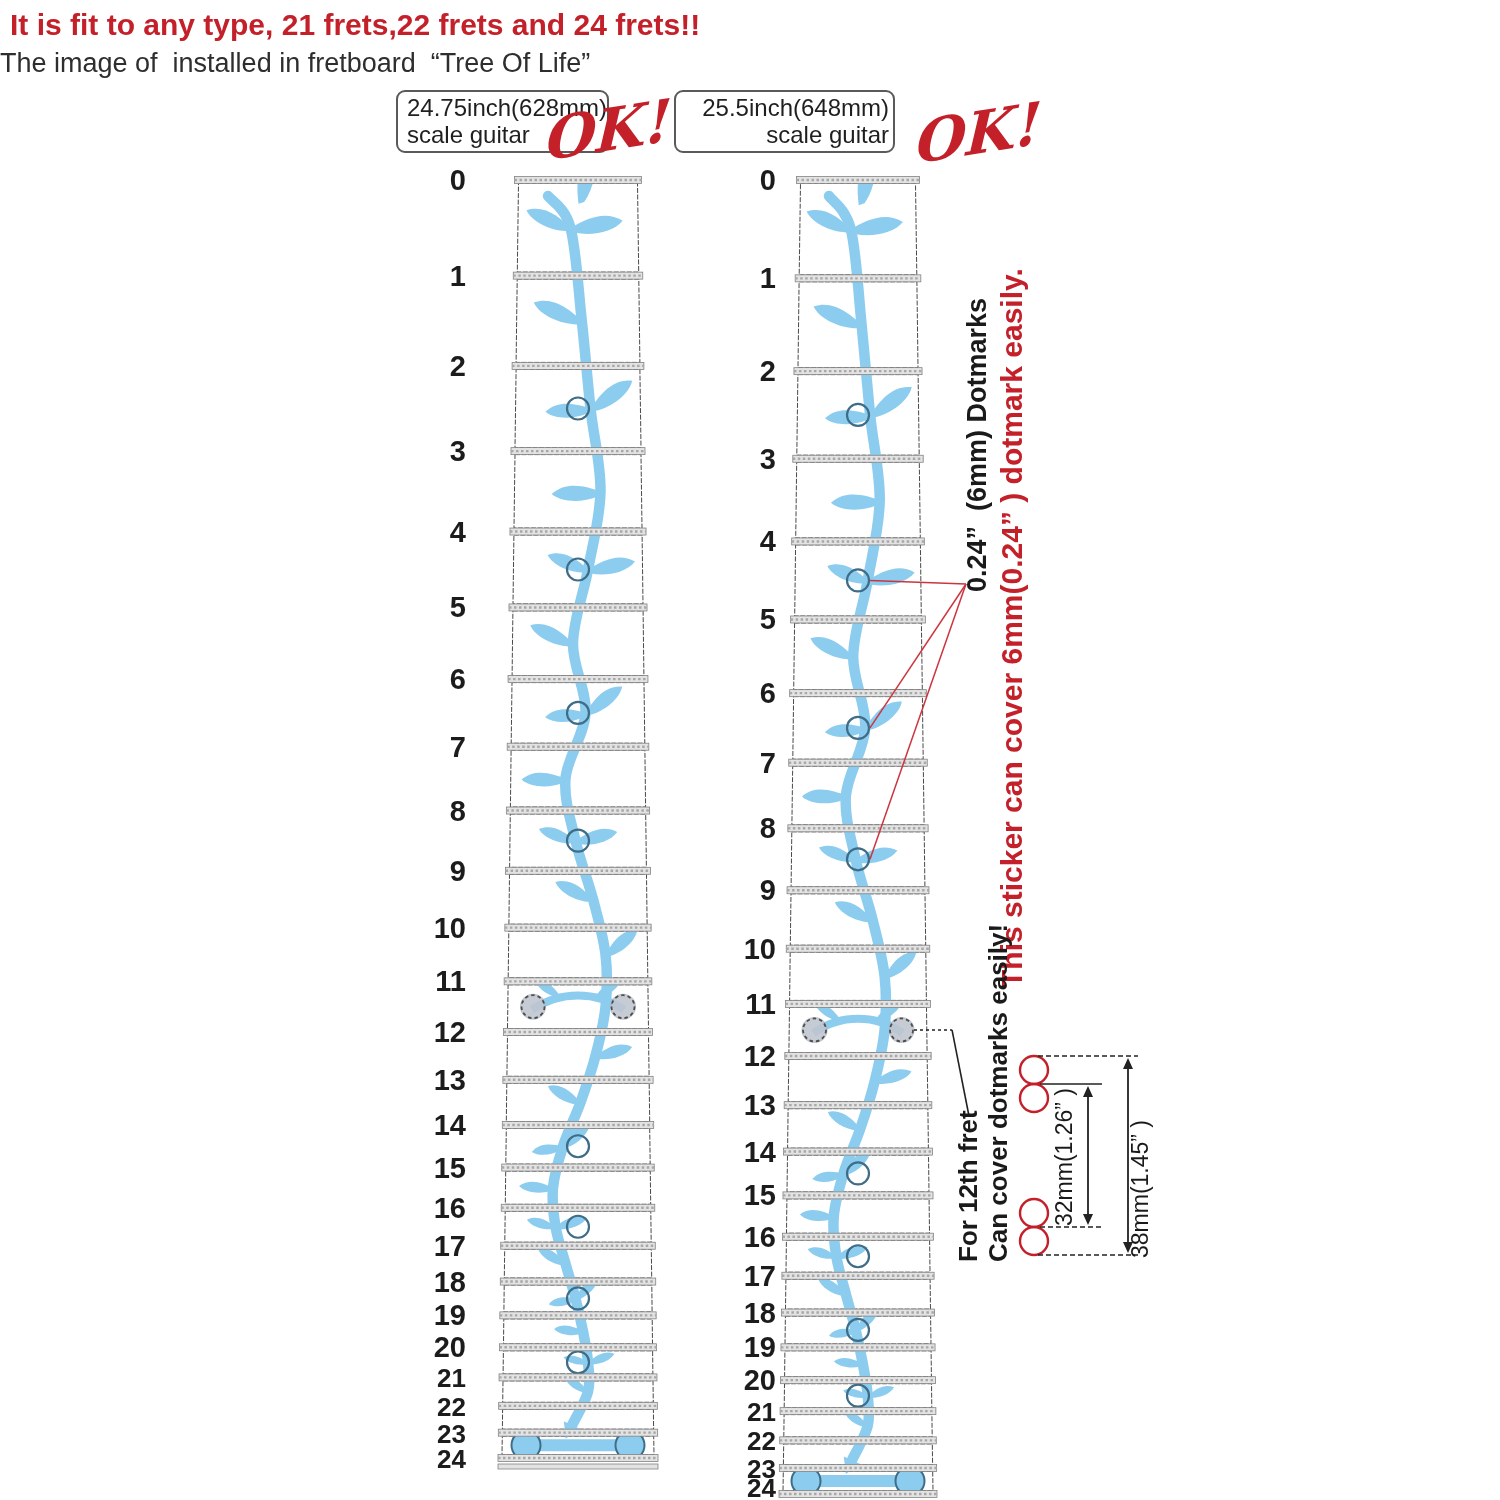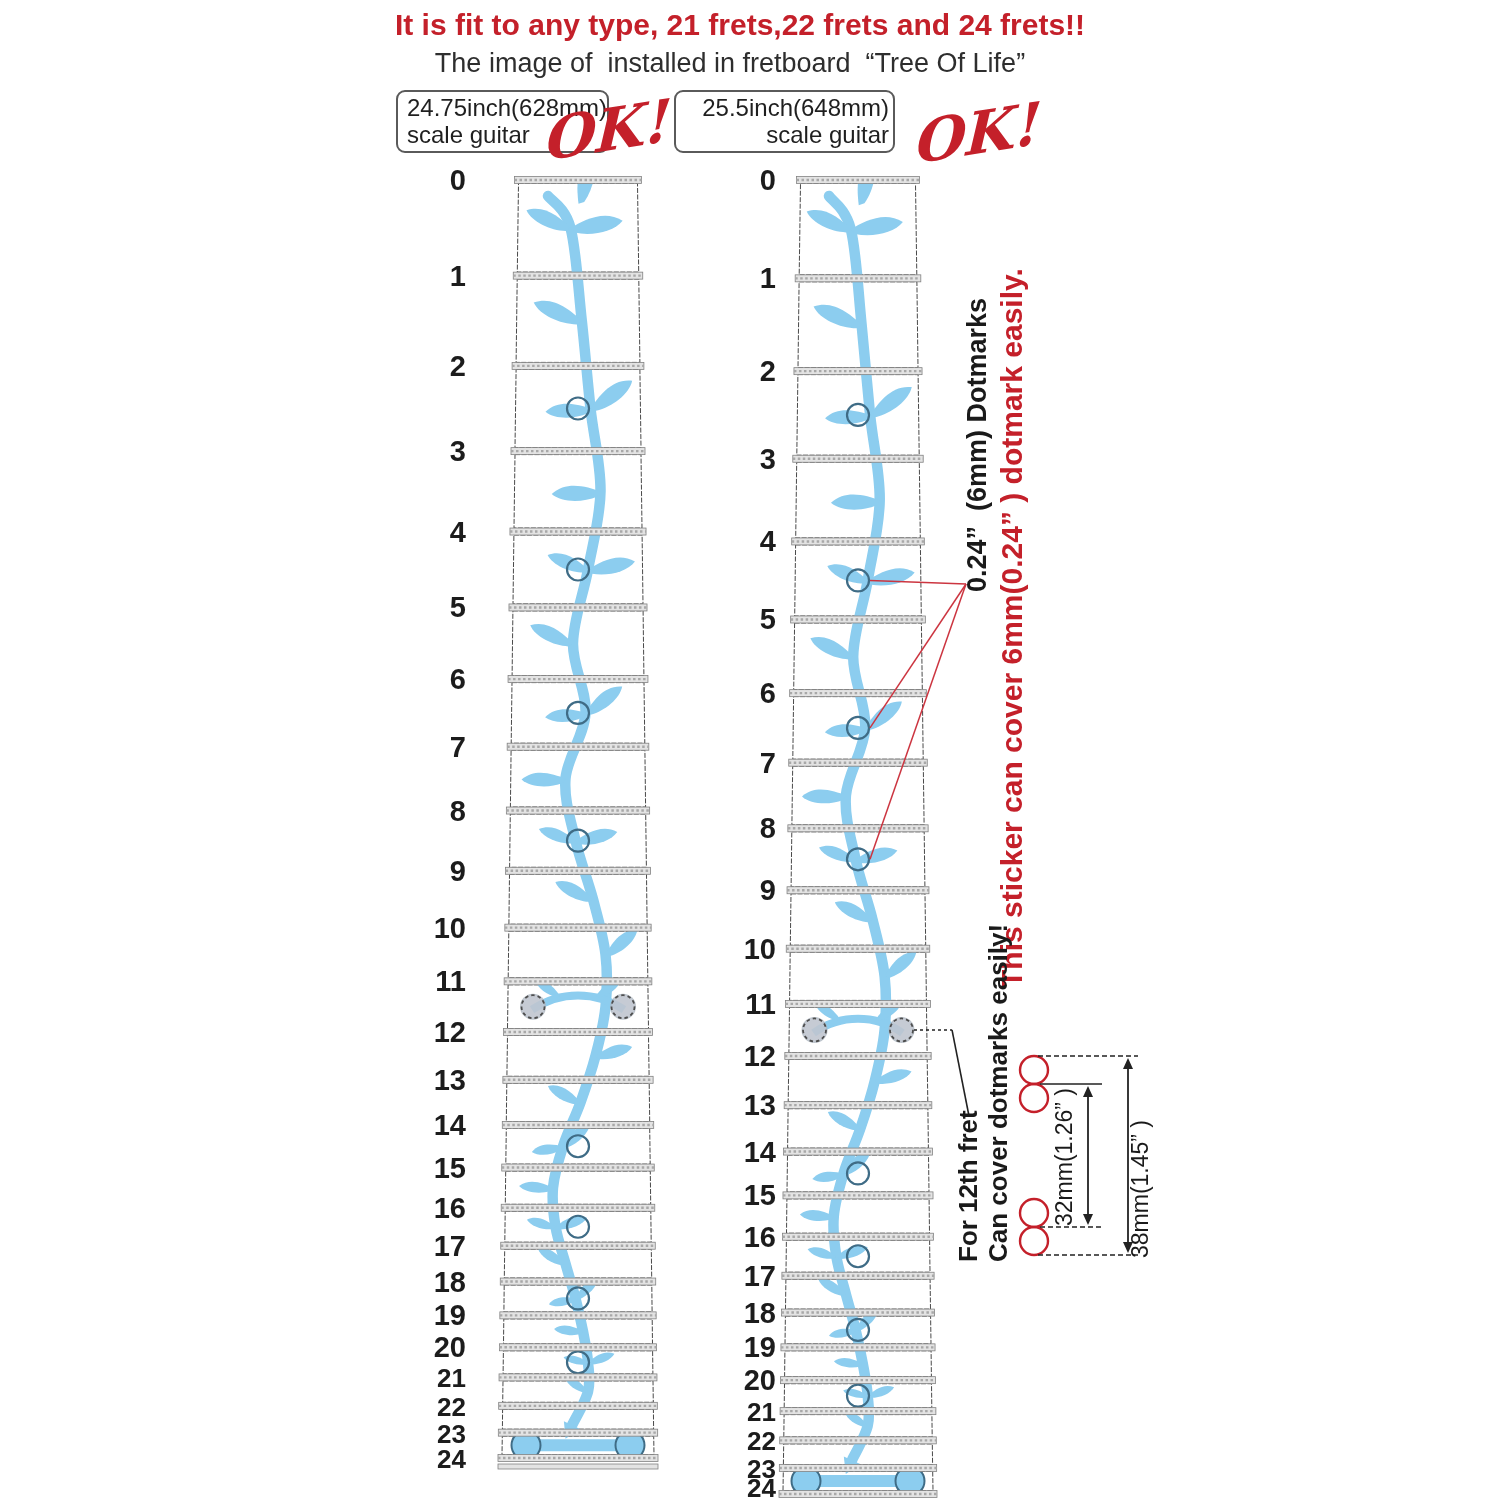--- a/index.html
+++ b/index.html
@@ -1,21 +1,21 @@
 <!DOCTYPE html>
 <html style="--red: #c4202a;"><head>
 <meta charset="utf-8">
 <style>
   html,body{margin:0;padding:0;background:#fff;}
   .canvas{position:relative;width:1500px;height:1500px;background:#fff;overflow:hidden;
           font-family:"Liberation Sans",sans-serif;}
   #scene{position:absolute;left:0;top:0;}
-  .title{position:absolute;top:8px;left:10px;width:1460px;text-align:center;
+  .title{position:absolute;top:8px;left:10px;width:1460px;text-align:left;
          font-size:30px;font-weight:bold;color:var(--red,#c4202a);letter-spacing:0px;}
-  .subtitle{position:absolute;top:48px;left:0px;width:1460px;text-align:center;
+  .subtitle{position:absolute;top:48px;left:0px;width:1460px;text-align:left;
             font-size:27px;font-weight:500;color:#2e2e2e;}
   .scalebox{position:absolute;border:2.5px solid #5a5a5a;border-radius:9px;background:#fff;
             padding:2px 4px 3px 9px;font-size:24px;line-height:27px;color:#1f1f1f;}
   #box-left{left:396px;top:90px;width:196px;}
   #box-right{left:674px;top:90px;width:204px;text-align:right;}
   .ok{position:absolute;color:var(--red,#c4202a);
       font-family:"DejaVu Serif",serif;font-style:italic;font-weight:bold;font-size:58px;
       transform:rotate(-9deg) skewX(-12deg);transform-origin:center;}
   #ok-left{left:546px;top:96px;}
   #ok-right{left:916px;top:99px;}

